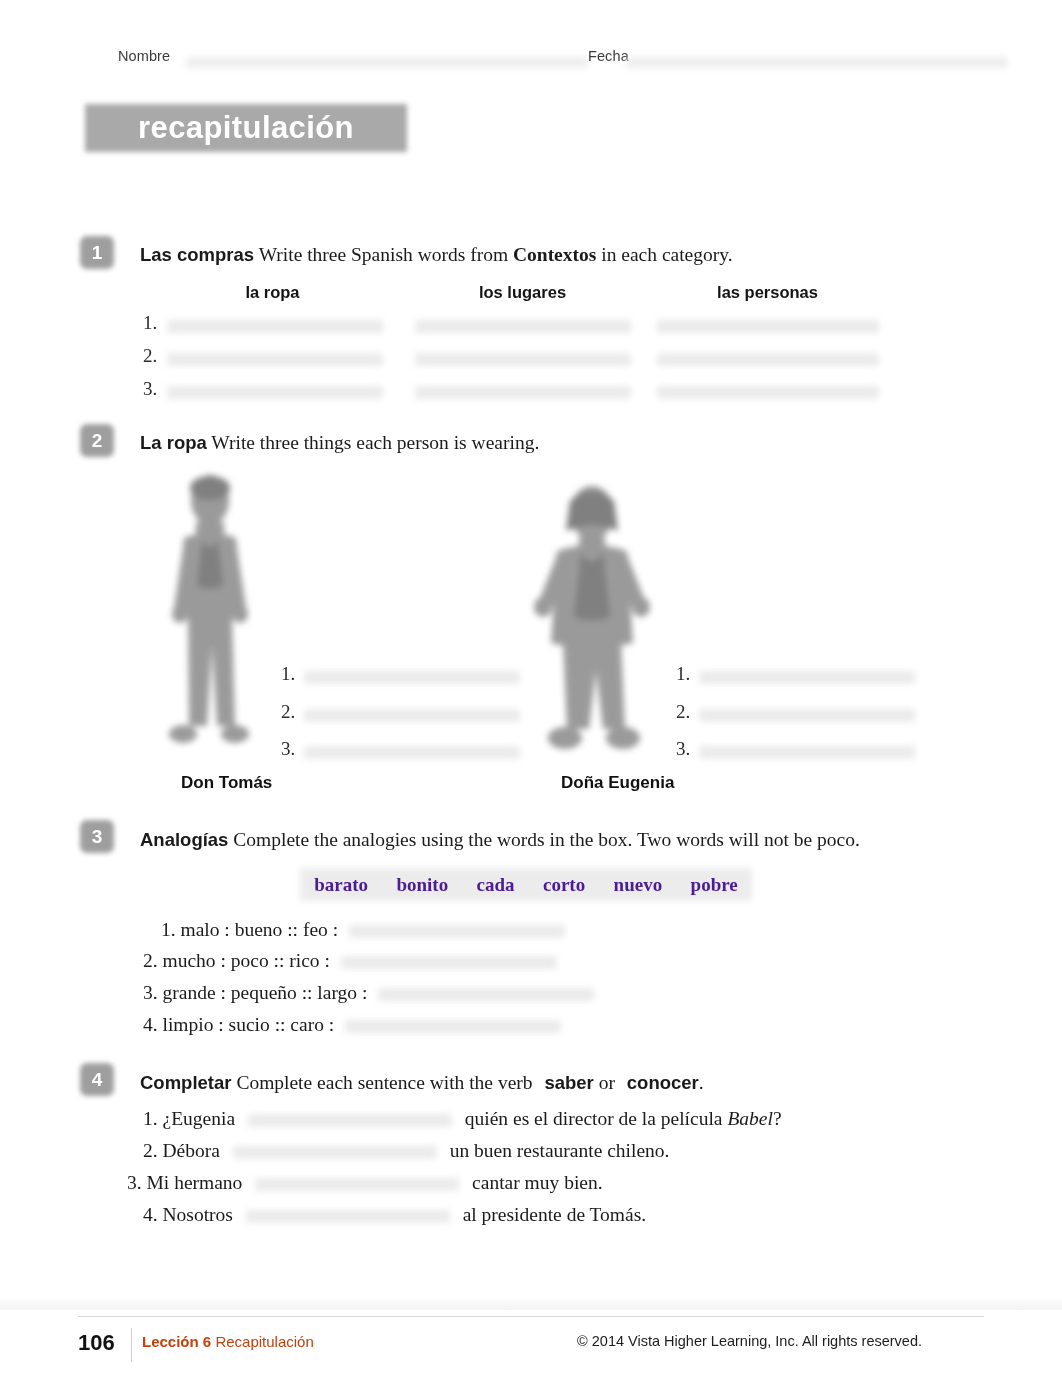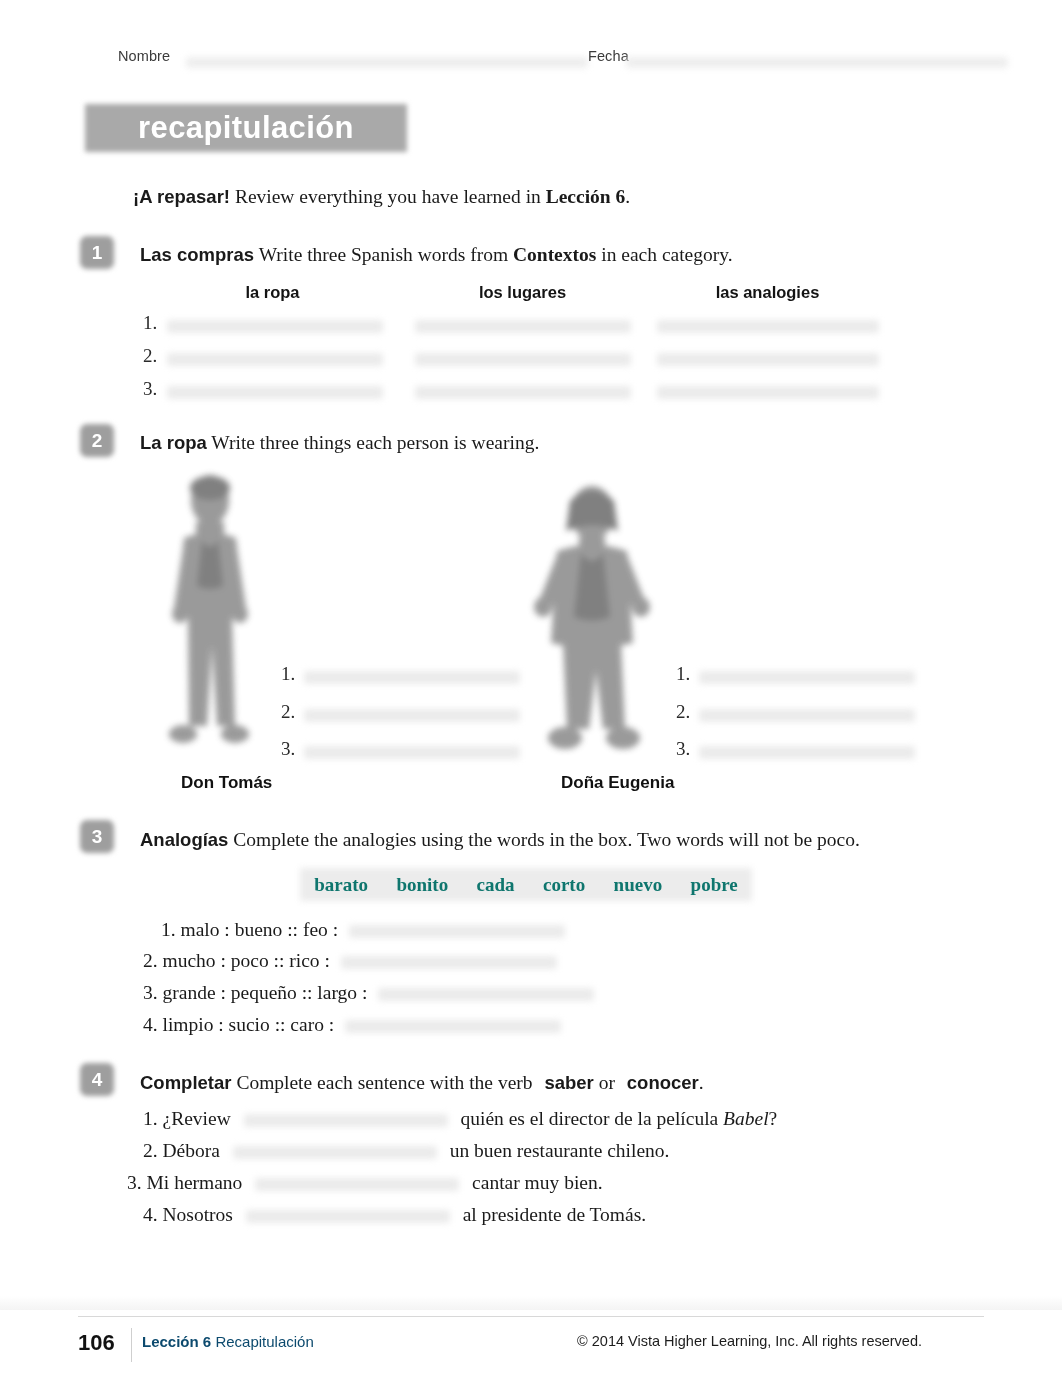--- a/index.html
+++ b/index.html
@@ -117,21 +117,21 @@
   
   .wordbox {
     position:absolute; left:300px; top:868px;
     width:452px; height:33px;
     background:#ececec; filter:blur(3px);
   }
   .wordbox-text {
     position:absolute; left:300px; top:868px;
     width:452px; height:33px;
     display:flex; align-items:center; justify-content:space-around;
-    font-size:19px; font-weight:bold; color:#0f766e;
+    font-size:19px; font-weight:bold; color:#4c1d95;
   }
 
   
   .row { position:absolute; font-size:19.5px; white-space:nowrap; }
   .row .idx { display:inline-block; }
   .row i { font-style:italic; }
 
   
   .footer-rule {
     position:absolute; left:78px; right:78px; top:1316px;
@@ -142,21 +142,21 @@
     width:1px; height:34px; background:#cfcfcf;
   }
   .pageno {
     position:absolute; left:78px; top:1330px;
     font-family:"Liberation Sans", sans-serif;
     font-weight:bold; font-size:22px; color:#111;
   }
   .foot-left {
     position:absolute; left:142px; top:1333px;
     font-family:"Liberation Sans", sans-serif;
-    font-size:15px; color:#0c4a6e;
+    font-size:15px; color:#c2410c;
   }
   .foot-left b { font-weight:bold; }
   .foot-right {
     position:absolute; right:140px; top:1333px;
     font-family:"Liberation Sans", sans-serif;
     font-size:14.5px; color:#1d1d1d;
   }
   .bottom-fade {
     position:absolute; left:0; right:0; top:1296px; height:14px;
     background:linear-gradient(to bottom,#fff,#f4f4f4);
@@ -170,35 +170,31 @@
   <div class="hdr-row">
     <span class="hdr-label nombre">Nombre</span>
     <span class="hdr-rule r1"></span>
     <span class="hdr-label fecha">Fecha</span>
     <span class="hdr-rule r2"></span>
   </div>
 
   <div class="banner"></div>
   <div class="banner-text">recapitulación</div>
 
-  <div class="intro">
-    <b class="sans">¡A repasar!</b>
-    <span>Review everything you have learned in </span><b class="serif">Lección 6</b><span>.</span>
-  </div>
 
   <div class="badge" style="top:236px"></div>
   <div class="badge-num" style="top:236px">1</div>
   <div class="ex-head" style="top:243px">
     <span class="t-sans">Las compras</span>
     <span>Write three Spanish words from </span><span class="t-bold">Contextos</span><span> in each category.</span>
   </div>
 
   <div class="col-head" style="left:175px; top:283px; width:195px;">la ropa</div>
   <div class="col-head" style="left:425px; top:283px; width:195px;">los lugares</div>
-  <div class="col-head" style="left:670px; top:283px; width:195px;">las analogies</div>
+  <div class="col-head" style="left:670px; top:283px; width:195px;">las personas</div>
 
   <div class="num-mark" style="left:143px; top:312px">1.</div>
   <div class="num-mark" style="left:143px; top:345px">2.</div>
   <div class="num-mark" style="left:143px; top:378px">3.</div>
 
   <span class="blank-abs" style="left:167px; top:320px; width:216px;"></span>
   <span class="blank-abs" style="left:415px; top:320px; width:216px;"></span>
   <span class="blank-abs" style="left:657px; top:320px; width:222px;"></span>
 
   <span class="blank-abs" style="left:167px; top:353px; width:216px;"></span>
@@ -310,21 +306,21 @@
 
   <div class="badge" style="top:1063px"></div>
   <div class="badge-num" style="top:1063px">4</div>
   <div class="ex-head" style="top:1071px">
     <span class="t-sans">Completar</span>
     <span>Complete each sentence with the verb </span><span class="t-sans">saber</span><span> or </span><span class="t-sans">conocer</span><span>.</span>
   </div>
 
   <div class="row" style="left:143px; top:1108px;">
     <span class="idx">1.</span>
-    <span>¿Review</span>
+    <span>¿Eugenia</span>
     <span class="blank" style="width:204px; margin:0 8px;"></span>
     <span>quién es el director de la película </span><i>Babel</i><span>?</span>
   </div>
 
   <div class="row" style="left:143px; top:1140px;">
     <span class="idx">2.</span>
     <span>Débora</span>
     <span class="blank" style="width:204px; margin:0 8px;"></span>
     <span>un buen restaurante chileno.</span>
   </div>

